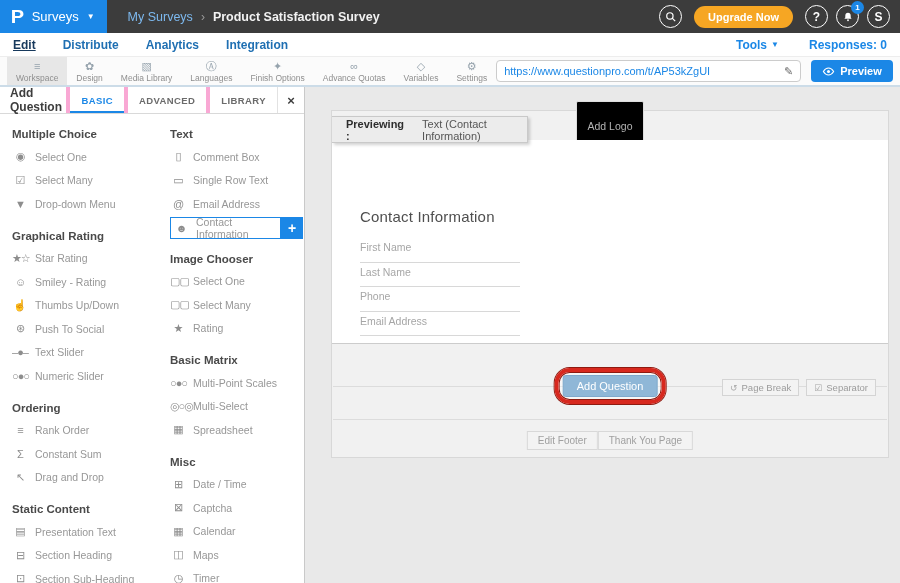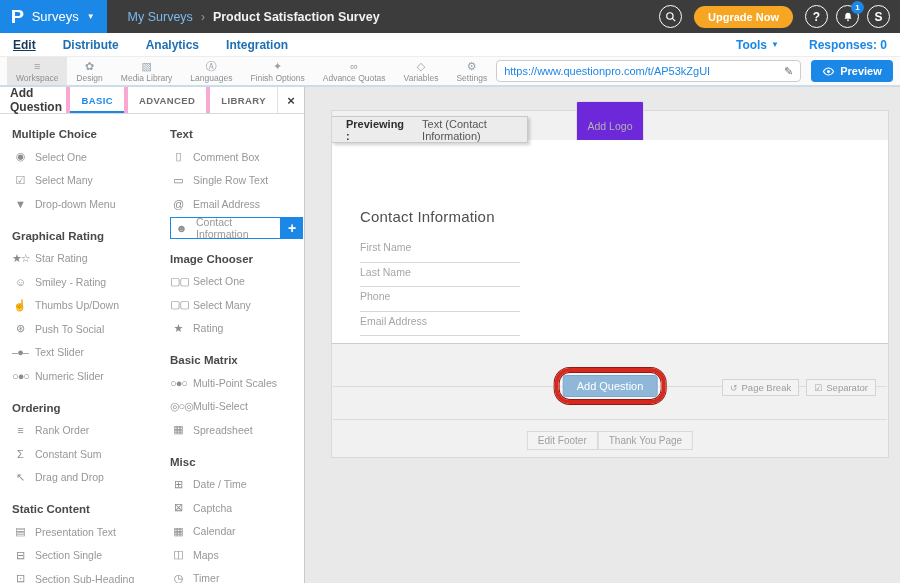--- a/index.html
+++ b/index.html
@@ -57,21 +57,21 @@
   .qsec-title { font-size:11.5px; font-weight:700; color:#4a4a4a; margin:14px 0 5px;}
   .q-item { display:flex; align-items:center; height:23.5px; gap:7px; color:#979797; font-size:10.5px; cursor:pointer;}
   .q-icon { width:16px; text-align:center; color:#8d8d8d; font-size:11px; flex:none; letter-spacing:-1px;}
   .q-selrow { display:flex; align-items:center; margin:1px 0;}
   .q-item.selected { border:1px solid #1b87e6; height:22px; padding:0 6px 0 2px; background:#fff;}
   .plus-btn { width:22px; height:22px; background:#1b87e6; color:#fff; font-weight:700; display:flex; align-items:center; justify-content:center; font-size:14px; cursor:pointer; flex:none;}
   
   .main { position:absolute; left:305px; top:87px; right:0; bottom:0; background:#e9e9e9;}
   .card { position:absolute; left:26px; top:23px; right:11px; height:348px; background:#f1f1f1; border:1px solid #d8d8d8;}
   .logo-band { height:29px; display:flex; align-items:center; justify-content:center;}
-  .add-logo-btn { font-size:10.5px; color:#b3b3b3; background:#6d28d9; border:1px solid #ddd; padding:18px 11px; border-radius:2px; cursor:pointer;}
+  .add-logo-btn { font-size:10.5px; color:#b3b3b3; background:#000000; border:1px solid #ddd; padding:18px 11px; border-radius:2px; cursor:pointer;}
   .white-sec { position:absolute; left:0; right:0; top:29px; height:204px; background:#fff; border-bottom:1px solid #ccc;}
   .preview-tab { position:absolute; left:0; top:5px; width:196px; height:27px; background:#ececec; border:1px solid #c9c9c9; border-left:none; box-shadow:2px 2px 3px rgba(0,0,0,.18); display:flex; align-items:center; padding-left:14px; font-size:11px; color:#555; z-index:2;}
   .preview-tab b { color:#2e2e2e; font-weight:700; margin-right:18px;}
   .form { padding:68px 0 0 28px;}
   .form-title { font-size:15px; color:#4f4f4f; letter-spacing:.2px;}
   .flds { margin-top:13px; width:160px;}
   .fld { height:24.6px; border-bottom:1px solid #d8d8d8; font-size:10.5px; color:#a6a6a6; padding-top:3px; cursor:text;}
   .rule { position:absolute; left:1px; right:1px; height:1px; background:#dcdcdc;}
   .rule-1 { top:275px; } .rule-2 { top:308px; }
   .addq-wrap { position:absolute; top:257px; left:50%; transform:translateX(-50%); z-index:3;}
@@ -261,21 +261,21 @@
           </div>
         </div>
         <div class="qsec">
           <div class="qsec-title">Static Content</div>
           <div class="q-item">
             <span class="q-icon">▤</span>
             <span class="q-label">Presentation Text</span>
           </div>
           <div class="q-item">
             <span class="q-icon">⊟</span>
-            <span class="q-label">Section Single</span>
+            <span class="q-label">Section Heading</span>
           </div>
           <div class="q-item">
             <span class="q-icon">⊡</span>
             <span class="q-label">Section Sub-Heading</span>
           </div>
         </div>
       </div>
       <div class="qcol-b">
         <div class="qsec">
           <div class="qsec-title">Text</div>

